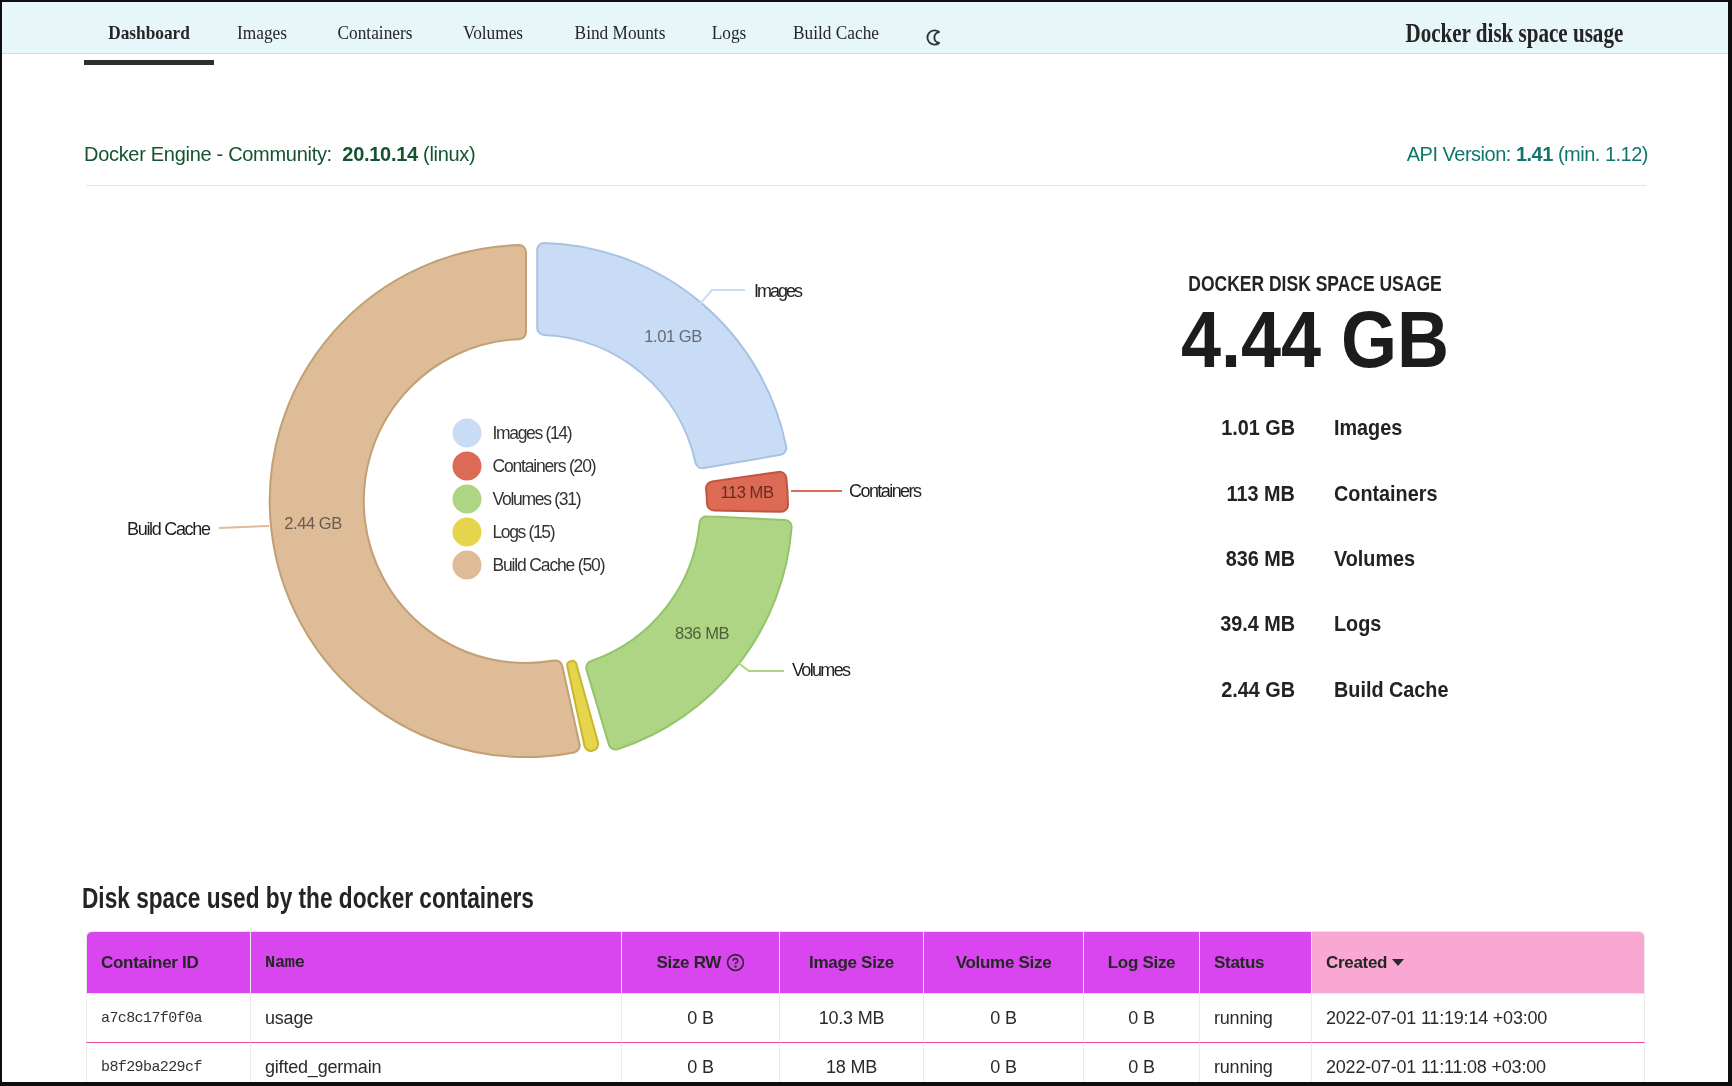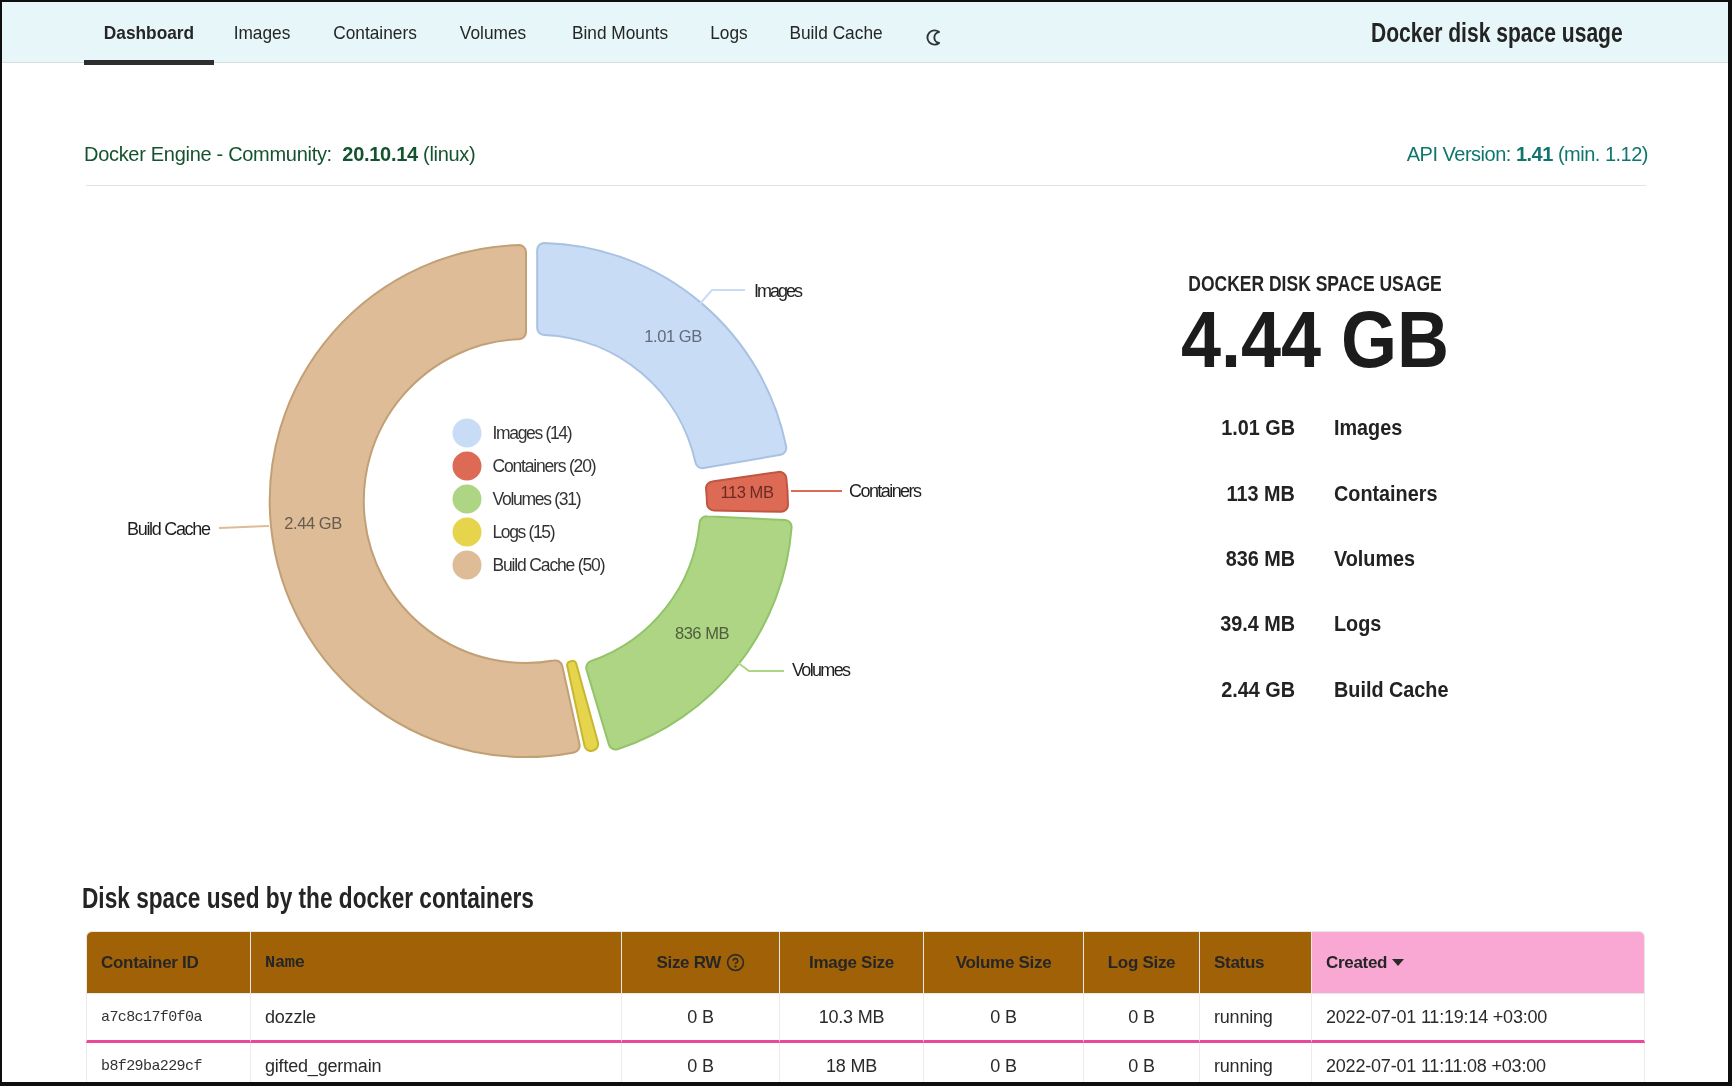--- a/index.html
+++ b/index.html
@@ -4,43 +4,43 @@
 <style>
 * { margin:0; padding:0; box-sizing:border-box; }
 html,body { width:1732px; height:1086px; }
 body {
   font-family:"Liberation Sans",sans-serif;
   background:#fff; color:#1d1d1d;
   position:relative; overflow:hidden;
   border:2px solid #0e0e0e;
 }
 .nav {
-  position:absolute; left:0; top:0; width:1728px; height:61px;
-  background:#e7f6f8; border-bottom:1px solid #d6dfe0;
+  position:absolute; left:0; top:0; width:1728px; height:52px;
+  background:#e7f6f8; border-bottom:1px solid #d6dfe0;font-family:Liberation Serif, serif;
 }
 .tab { position:absolute; top:0; height:61px; line-height:61px; font-size:19px; color:#262626; text-align:center; transform:translateX(-50%) scaleX(0.91); white-space:nowrap;}
 .tab.active { font-weight:bold; }
 .tabline { position:absolute; left:82px; top:58px; width:130px; height:5px; background:#2e2e2e; }
 .navtitle { position:absolute; top:0; height:62px; line-height:62px; right:107px; font-weight:bold; font-size:27px; color:#242424; transform:scaleX(0.78); transform-origin:100% 50%; white-space:nowrap;}
 .moon { position:absolute; left:923px; top:26px; }
 .engine { position:absolute; left:82px; top:141px; font-size:20px; color:#14532d; letter-spacing:-0.3px;}
 .apiver { position:absolute; right:82px; top:141px; font-size:20px; color:#0f766e; letter-spacing:-0.5px;margin-left:40px;}
 .hr1 { position:absolute; left:84px; top:183px; width:1560px; height:1px; background:#e2e2e2; }
 .chart { position:absolute; left:0; top:0; }
 .rp-title { position:absolute; left:1313px; top:269px; font-weight:bold; font-size:22px; color:#242424; transform:translateX(-50%) scaleX(0.795); white-space:nowrap;}
 .rp-big { position:absolute; left:1313px; top:292px; font-size:80px; font-weight:bold; color:#1c1c1c; transform:translateX(-50%) scaleX(0.9); white-space:nowrap;}
 .rp-row { position:absolute; left:0; width:1732px; font-size:22px; font-weight:bold; color:#222; }
 .rp-val { position:absolute; right:439px; white-space:nowrap; transform:scaleX(0.9); transform-origin:100% 50%;}
 .rp-lab { position:absolute; left:1332px; white-space:nowrap; transform:scaleX(0.9); transform-origin:0 50%;}
 .h2 { position:absolute; left:80px; top:879px; font-size:30px; font-weight:bold; color:#242424; transform:scaleX(0.755); transform-origin:0 0; white-space:nowrap;}
 .tbl { position:absolute; left:84px; top:929px; width:1559px; border-collapse:separate; border-spacing:0; font-size:18px; color:#2a2a2a; }
-.tbl th { font-weight:bold; background:#a16207; height:63px; border:1px solid #e8e8e8; border-left:none; padding:0 14px; font-size:17px; color:#262626; letter-spacing:-0.3px;}
+.tbl th { font-weight:bold; background:#d946ef; height:63px; border:1px solid #e8e8e8; border-left:none; padding:0 14px; font-size:17px; color:#262626; letter-spacing:-0.3px;}
 .tbl th:first-child { border-left:1px solid #e8e8e8; border-top-left-radius:6px; }
 .tbl th:last-child { border-top-right-radius:6px; }
-.tbl td { height:49px; border-right:1px solid #ececec; border-bottom:3px solid #ec4899; padding:0 14px; letter-spacing:-0.2px;}
+.tbl td { height:49px; border-right:1px solid #ececec; border-bottom:1px solid #ec4899; padding:0 14px; letter-spacing:-0.2px;}
 .tbl td:first-child { border-left:1px solid #ececec; }
 .tbl th.created { background:#f9a8d4; }
 .tbl .mono { font-family:"Liberation Mono",monospace; font-size:15px; color:#333; letter-spacing:-0.6px;}
 .num { text-align:center; }
 .ctr { text-align:left; }
 </style>
 </head>
 <body>
 
 <div class="nav">
@@ -148,21 +148,21 @@
             <circle cx="12" cy="17" r="0.5" fill="#2a2a2a"></circle>
           </svg></th>
 <th class="num">Image Size</th>
 <th class="num">Volume Size</th>
 <th class="num">Log Size</th>
 <th class="ctr">Status</th>
 <th class="ctr created">Created <span style="display:inline-block; vertical-align:2px; width:0; height:0; border-left:6px solid transparent; border-right:6px solid transparent; border-top:7px solid #2a2a2a;"></span></th>
 </tr>
 <tr>
 <td class="mono">a7c8c17f0f0a</td>
-<td>dozzle</td>
+<td>usage</td>
 <td class="num">0 B</td>
 <td class="num">10.3 MB</td>
 <td class="num">0 B</td>
 <td class="num">0 B</td>
 <td class="ctr">running</td>
 <td class="ctr">2022-07-01 11:19:14 +03:00</td>
 </tr>
 <tr>
 <td class="mono">b8f29ba229cf</td>
 <td>gifted_germain</td>

